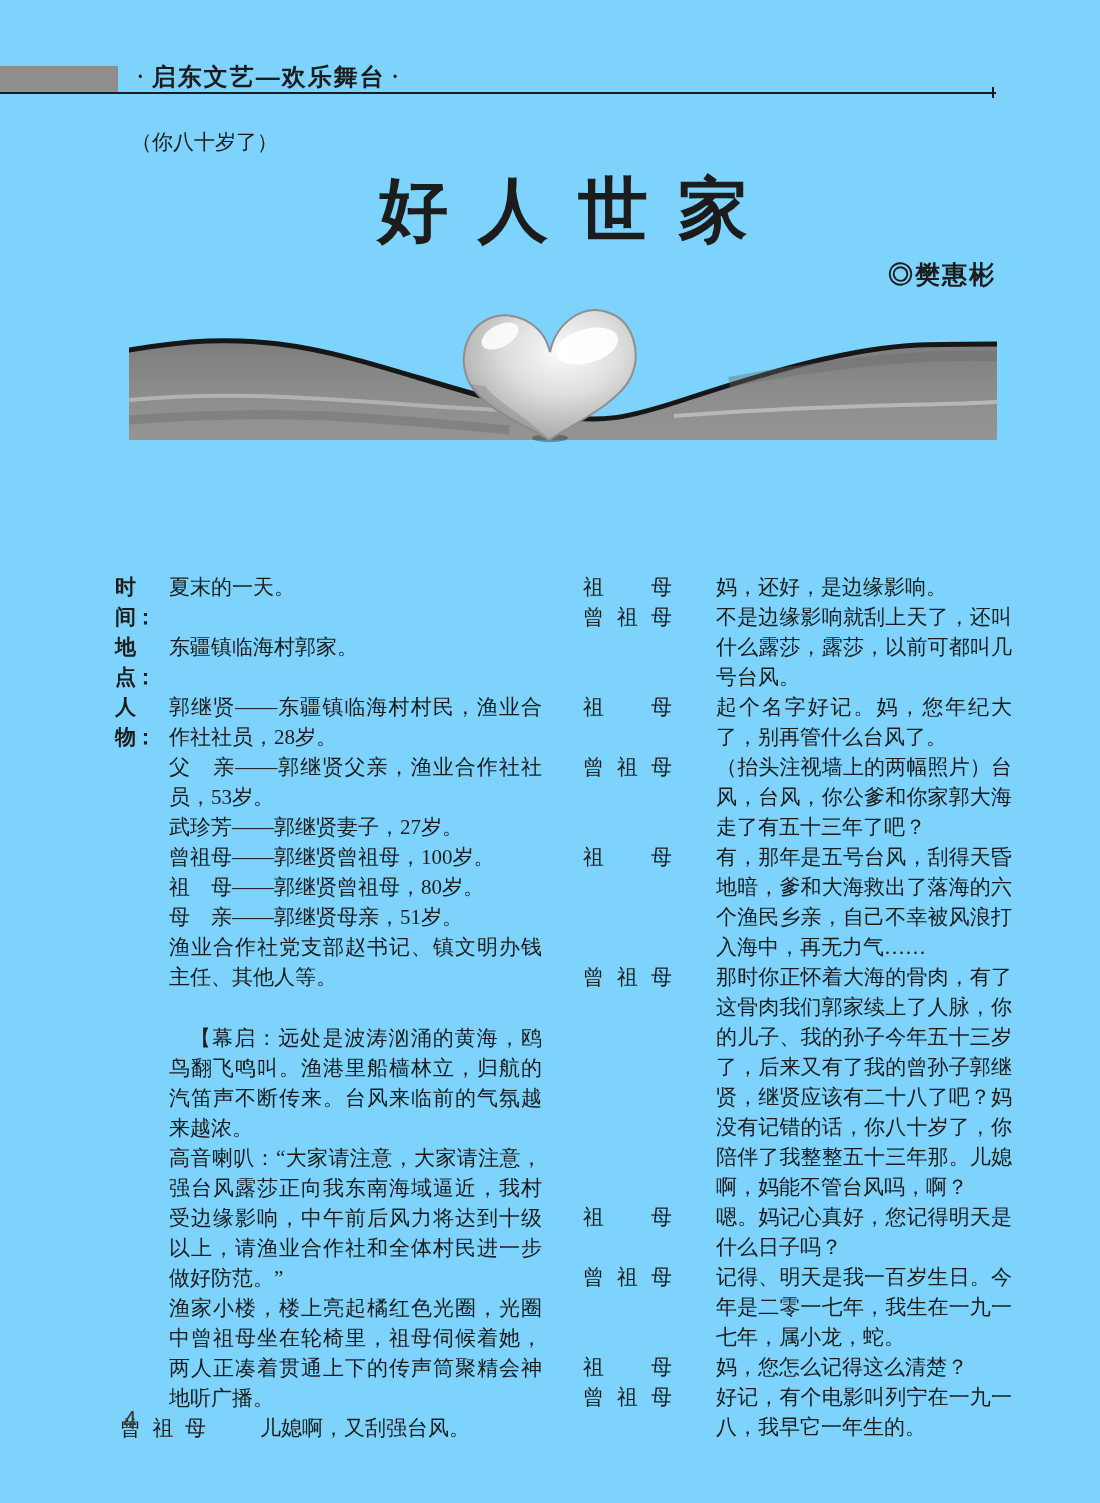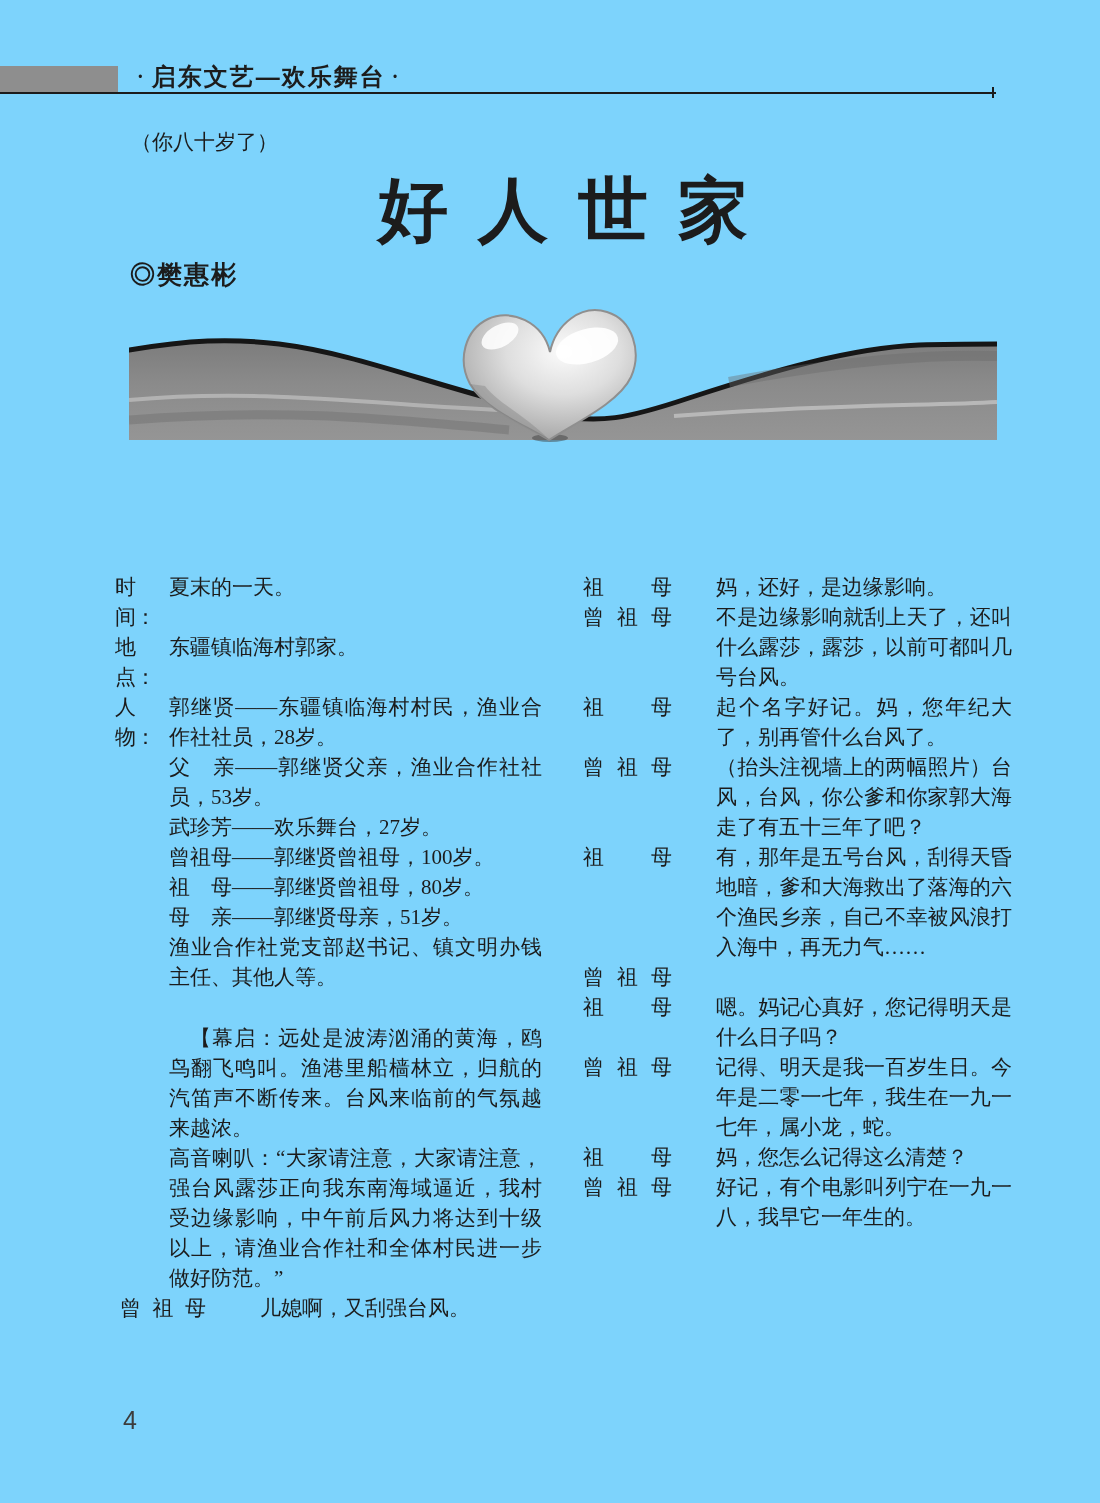--- a/index.html
+++ b/index.html
@@ -20,36 +20,36 @@
   .header-text .dot { font-size:20px; vertical-align:2px; padding:0 6px; }
 
   
   .genre-note { position:absolute; left:131px; top:128px; font-size:21px; }
   .play-title {
     position:absolute; left:130px; top:164px; width:866px;
     text-align:center; font-size:70px; font-weight:bold;
     letter-spacing:30px; text-indent:30px; white-space:nowrap;
   }
   .play-author {
-    position:absolute; left:130px; top:258px; width:866px; text-align:left;
+    position:absolute; left:130px; top:258px; width:866px; text-align:right;
     font-size:25px; font-weight:bold; font-family:"Liberation Sans",sans-serif; letter-spacing:2px;
   }
 
   
   .wave-graphic { position:absolute; left:129px; top:300px; }
 
   
   .col { position:absolute; top:572px; font-size:21px; line-height:30px; }
   .col-left  { left:115px; width:427px; }
   .col-right { left:583px; width:429px; }
 
   .meta-row { display:flex; }
   .meta-label {
     flex:none; width:54px; font-family:"Liberation Sans",sans-serif;
-    font-weight:normal; letter-spacing:-1px;
+    font-weight:bold; letter-spacing:-1px;
   }
   .meta-text { flex:1; text-align:justify; }
 
   .cast-line { padding-left:54px; text-align:justify; }
 
   .stage-block { margin-top:31px; margin-left:54px; }
   .stage-para { text-align:justify; }
   .stage-para.first { text-indent:21px; }
 
   .dialogue-row { display:flex;gap:40px; }
@@ -118,29 +118,30 @@
     </div>
     <div class="meta-row">
       <span class="meta-label">地点：</span>
       <span class="meta-text">东疆镇临海村郭家。</span>
     </div>
     <div class="meta-row">
       <span class="meta-label">人物：</span>
       <span class="meta-text">郭继贤——东疆镇临海村村民，渔业合作社社员，28岁。</span>
     </div>
     <div class="cast-line">父　亲——郭继贤父亲，渔业合作社社员，53岁。</div>
-    <div class="cast-line">武珍芳——欢乐舞台，27岁。</div>
+    <div class="cast-line">武珍芳——郭继贤妻子，27岁。</div>
     <div class="cast-line">曾祖母——郭继贤曾祖母，100岁。</div>
     <div class="cast-line">祖　母——郭继贤曾祖母，80岁。</div>
     <div class="cast-line">母　亲——郭继贤母亲，51岁。</div>
     <div class="cast-line">渔业合作社党支部赵书记、镇文明办钱主任、其他人等。</div>
 
     <div class="stage-block">
       <div class="stage-para first">【幕启：远处是波涛汹涌的黄海，鸥鸟翻飞鸣叫。渔港里船樯林立，归航的汽笛声不断传来。台风来临前的气氛越来越浓。</div>
       <div class="stage-para">高音喇叭：“大家请注意，大家请注意，强台风露莎正向我东南海域逼近，我村受边缘影响，中午前后风力将达到十级以上，请渔业合作社和全体村民进一步做好防范。”</div>
+      <div class="stage-para">渔家小楼，楼上亮起橘红色光圈，光圈中曾祖母坐在轮椅里，祖母伺候着她，两人正凑着贯通上下的传声筒聚精会神地听广播。</div>
     </div>
 
     <div class="dialogue-row">
       <span class="dialogue-speaker">曾祖母</span>
       <span class="dialogue-text">儿媳啊，又刮强台风。</span>
     </div>
   </div>
 
   <div class="col col-right">
     <div class="dialogue-row">
@@ -158,20 +159,21 @@
     <div class="dialogue-row">
       <span class="dialogue-speaker">曾祖母</span>
       <span class="dialogue-text">（抬头注视墙上的两幅照片）台风，台风，你公爹和你家郭大海走了有五十三年了吧？</span>
     </div>
     <div class="dialogue-row">
       <span class="dialogue-speaker">祖　母</span>
       <span class="dialogue-text">有，那年是五号台风，刮得天昏地暗，爹和大海救出了落海的六个渔民乡亲，自己不幸被风浪打入海中，再无力气……</span>
     </div>
     <div class="dialogue-row">
       <span class="dialogue-speaker">曾祖母</span>
+      <span class="dialogue-text">那时你正怀着大海的骨肉，有了这骨肉我们郭家续上了人脉，你的儿子、我的孙子今年五十三岁了，后来又有了我的曾孙子郭继贤，继贤应该有二十八了吧？妈没有记错的话，你八十岁了，你陪伴了我整整五十三年那。儿媳啊，妈能不管台风吗，啊？</span>
     </div>
     <div class="dialogue-row">
       <span class="dialogue-speaker">祖　母</span>
       <span class="dialogue-text">嗯。妈记心真好，您记得明天是什么日子吗？</span>
     </div>
     <div class="dialogue-row">
       <span class="dialogue-speaker">曾祖母</span>
       <span class="dialogue-text">记得、明天是我一百岁生日。今年是二零一七年，我生在一九一七年，属小龙，蛇。</span>
     </div>
     <div class="dialogue-row">

